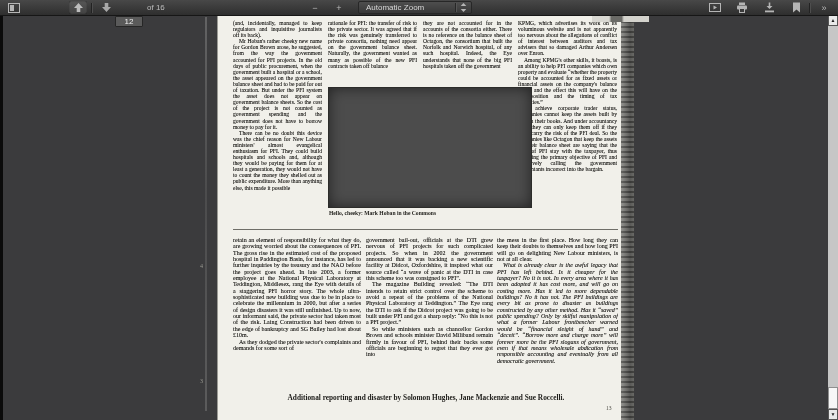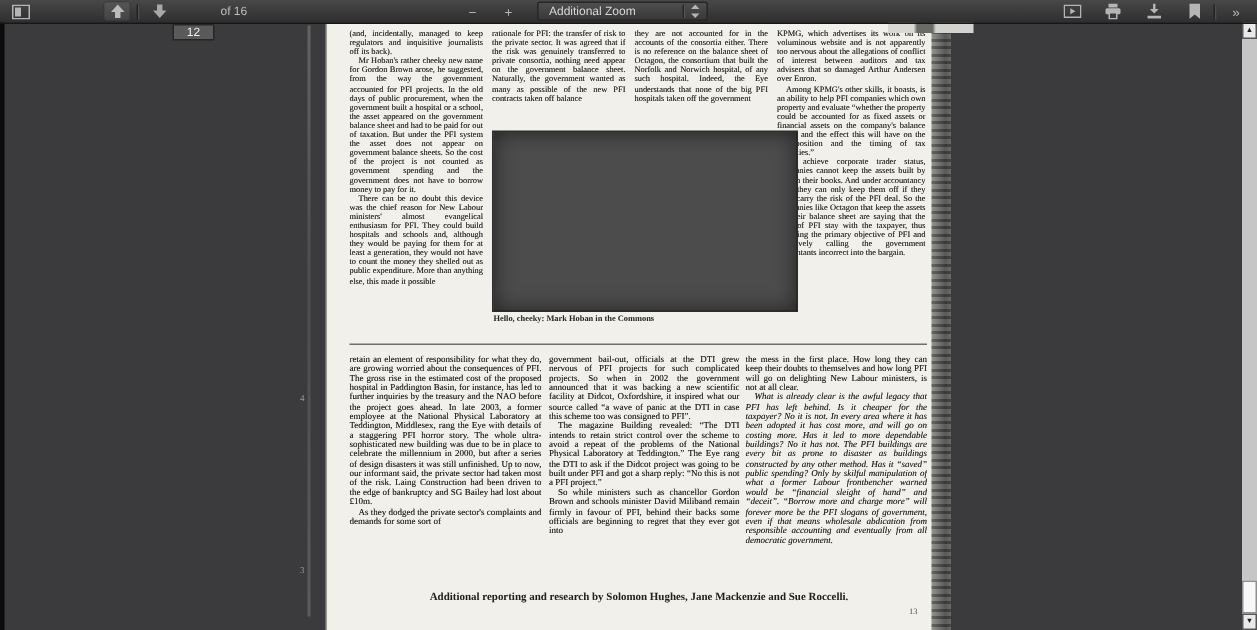--- a/index.html
+++ b/index.html
@@ -126,21 +126,21 @@
     <input id="page-input" value="12" style="">
     <span class="tb-label">of 16</span>
   </div>
 
   <div class="tb-group" style="left:306px;">
     <div class="tb-btn">−</div>
     <div style="width:6px;"></div>
     <div class="tb-btn">+</div>
     <div style="width:10px;"></div>
     <div id="zoom-select">
-      <span class="zs-label">Additional Zoom</span>
+      <span class="zs-label">Automatic Zoom</span>
       <span class="zs-sep"></span>
       <span class="icon">
         <svg width="7" height="9">
             <path d="M3.5 0 L6.3 3 H0.7 Z" fill="#b5b5b5"></path>
             <path d="M3.5 9 L6.3 6 H0.7 Z" fill="#b5b5b5"></path>
           </svg>
       </span>
     </div>
   </div>
 
@@ -223,21 +223,21 @@
     <div class="col bcol" id="bcol-2">
       <p class="noindent">government bail-out, officials at the DTI grew nervous of PFI projects for such complicated projects. So when in 2002 the government announced that it was backing a new scientific facility at Didcot, Oxfordshire, it inspired what our source called “a wave of panic at the DTI in case this scheme too was consigned to PFI”.</p>
       <p>The magazine Building revealed: “The DTI intends to retain strict control over the scheme to avoid a repeat of the problems of the National Physical Laboratory at Teddington.” The Eye rang the DTI to ask if the Didcot project was going to be built under PFI and got a sharp reply: “No this is not a PFI project.”</p>
       <p>So while ministers such as chancellor Gordon Brown and schools minister David Miliband remain firmly in favour of PFI, behind their backs some officials are beginning to regret that they ever got into</p>
     </div>
     <div class="col bcol" id="bcol-3">
       <p class="noindent">the mess in the first place. How long they can keep their doubts to themselves and how long PFI will go on delighting New Labour ministers, is not at all clear.</p>
       <p class="ital">What is already clear is the awful legacy that PFI has left behind. Is it cheaper for the taxpayer? No it is not. In every area where it has been adopted it has cost more, and will go on costing more. Has it led to more dependable buildings? No it has not. The PFI buildings are every bit as prone to disaster as buildings constructed by any other method. Has it “saved” public spending? Only by skilful manipulation of what a former Labour frontbencher warned would be “financial sleight of hand” and “deceit”. “Borrow more and charge more” will forever more be the PFI slogans of government, even if that means wholesale abdication from responsible accounting and eventually from all democratic government.</p>
     </div>
 
-    <div id="footer-credit">Additional reporting and research by Solomon Hughes, Jane Mackenzie and Sue Roccelli.</div>
+    <div id="footer-credit">Additional reporting and disaster by Solomon Hughes, Jane Mackenzie and Sue Roccelli.</div>
     <div id="page-number">13</div>
 
     <div id="scan-right-strip"></div>
   </div>
 
   <div id="corner-patch"></div>
 
   <div id="scrollbar">
     <div class="sb-btn" id="sb-up">
       <span>▲</span>

